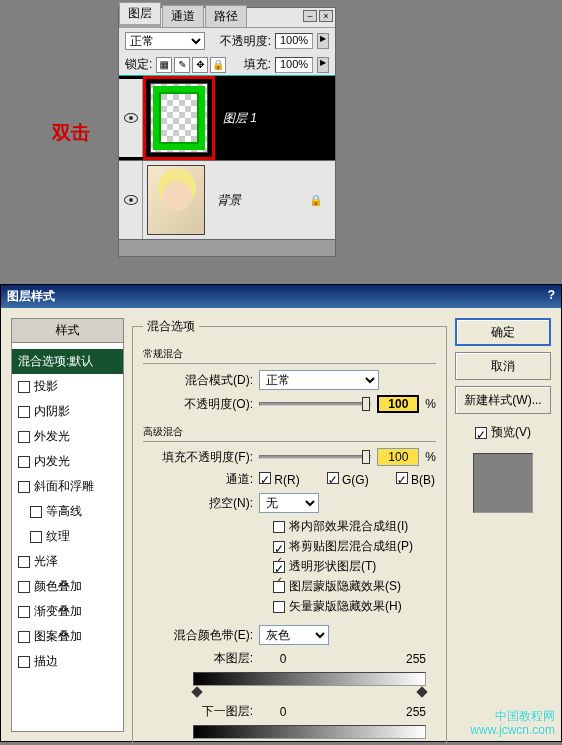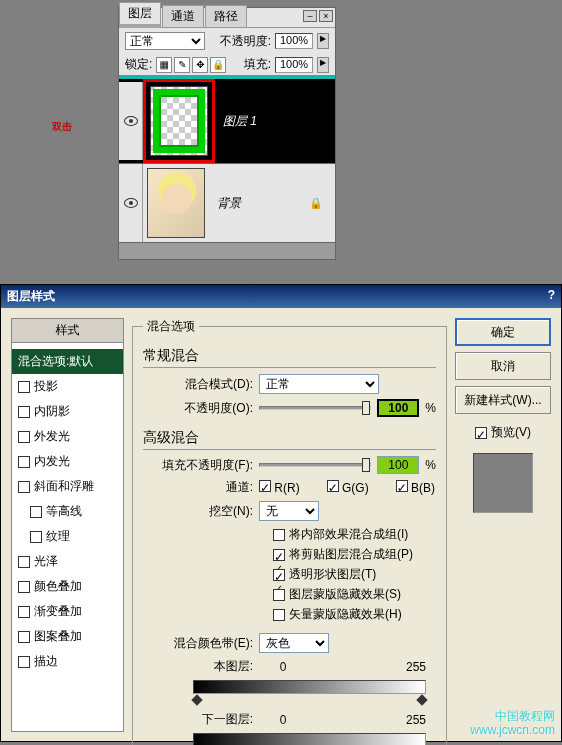--- a/index.html
+++ b/index.html
@@ -10,67 +10,67 @@
 .panel-tabs { display: flex; background: #E6E6E6; border-bottom: 1px solid #999; height: 20px; align-items: flex-end; }
 .panel-tab { padding: 2px 8px; font-size: 12px; border: 1px solid #999; border-bottom: none; margin-right: 1px; background: #D4D4D4; cursor: pointer; }
 .panel-tab.active { background: #E6E6E6; border-bottom: 4px solid #a3a3a3; margin-bottom: -1px; }
 .panel-controls { position: absolute; right: 2px; top: 2px; display: flex; gap: 2px; }
 .panel-ctrl { width: 14px; height: 12px; border: 1px solid #666; background: #D4D4D4; font-size: 9px; text-align: center; line-height: 10px; cursor: pointer; }
 .panel-row1 { display: flex; align-items: center; padding: 4px 6px; gap: 4px; }
 .blend-select { width: 80px; height: 18px; border: 1px solid #888; background: #fff; font-size: 12px; }
 .opacity-lbl { font-size: 12px; margin-left: auto; }
 .pct-box { width: 38px; height: 16px; border: 1px inset #999; background: #fff; font-size: 11px; text-align: center; }
 .arrow-btn { width: 12px; height: 16px; border: 1px solid #888; background: #D4D4D4; font-size: 8px; text-align: center; }
-.panel-row2 { display: flex; align-items: center; padding: 2px 6px; gap: 4px; border-bottom: 4px solid #14b8a6; justify-content: center; }
+.panel-row2 { display: flex; align-items: center; padding: 2px 6px; gap: 4px; border-bottom: 1px solid #14b8a6; justify-content: center; }
 .lock-icons { display: flex; gap: 2px; }
 .lock-ico { width: 16px; height: 16px; border: 1px solid #888; background: #fff; font-size: 10px; text-align: center; line-height: 14px; }
 
 .layer-list { background: #9C9C9C; min-height: 180px; }
 .layer-item { display: flex; align-items: center; border-bottom: 1px solid #666; }
 .layer-item.selected { background: #000000; color: #fff; }
 .layer-item:not(.selected) { background: #E6E6E6; }
 .eye-col { width: 24px; height: 78px; display: flex; align-items: center; justify-content: center; border-right: 1px solid #999; background: #E6E6E6; }
 .eye-icon { width: 14px; height: 10px; border: 1px solid #333; border-radius: 50%; position: relative; }
 .eye-icon::after { content: ''; position: absolute; width: 4px; height: 4px; background: #333; border-radius: 50%; top: 2px; left: 4px; }
 .thumb-wrap { padding: 4px; }
 .thumb { width: 58px; height: 70px; border: 1px solid #444; background: #fff; }
 .thumb.frame { background: repeating-conic-gradient(#ccc 0% 25%, #fff 0% 50%) 50% / 12px 12px; position: relative; }
 .thumb.frame::before { content:''; position:absolute; inset:2px; border: 6px solid #00D000; box-shadow: inset 0 0 0 2px #00A000; }
 .thumb.photo { background: linear-gradient(135deg, #F5E8C8 0%, #E8D8B8 50%, #D8C8A8 100%); position: relative; overflow:hidden; }
 .thumb.photo::after { content:''; position:absolute; width:30px; height:30px; background:#F5D8B8; border-radius:50%; top:15px; left:14px; box-shadow: 0 -8px 0 4px #F5E888; }
 .layer-name { font-size: 12px; padding-left: 8px; font-style: italic; }
 .lock-badge { margin-left: auto; margin-right: 12px; font-size: 11px; }
 .sel-hilite { border: 3px solid #E00000; }
 
-.annotation { position: absolute; left: 52px; top: 120px; color: #D00000; font-size: 10px; font-weight: bold; }
+.annotation { position: absolute; left: 52px; top: 120px; color: #D00000; font-size: 19px; font-weight: bold; }
 
 
 .dialog { position: absolute; left: 0; top: 284px; width: 562px; height: 458px; background: #ECE9D8; border: 1px solid #000; }
 .titlebar { background: linear-gradient(#0A246A, #3A6EA5); color: #fff; padding: 3px 6px; font-size: 12px; font-weight: bold; display:flex;text-align:center; }
 .title-close { margin-left:auto; }
 .dlg-body { display: flex; padding: 10px; gap: 8px; height: calc(100% - 22px); }
 
 .style-list { width: 113px; border: 1px solid #888; background: #fff; }
 .style-header { background: #D4D0C8; border-bottom: 1px solid #888; padding: 3px 6px; font-size: 12px; text-align: center; }
 .style-item { padding: 4px 6px; font-size: 12px; display: flex; align-items: center; gap: 4px; cursor: pointer; }
 .style-item.selected { background: #14532d; color: #fff; margin-top: 6px; }
 .style-item.indent { padding-left: 18px; }
 .chk { width: 12px; height: 12px; border: 1px solid #333; background: #fff; display:inline-block; }
 
 .main-opts { flex: 1; }
 .fieldset { border: 1px solid #999; margin-bottom: 8px; padding: 8px 10px 10px; position: relative; }
 .fieldset > legend { font-size: 12px; padding: 0 4px; color: #000; }
-.group-title { font-size: 14px; margin: 4px 0 6px; border-bottom: 1px solid #999; padding-bottom: 2px; }
+.group-title { font-size: 10px; margin: 4px 0 6px; border-bottom: 1px solid #999; padding-bottom: 2px; }
 .opt-row { display: flex; align-items: center; margin: 5px 0; gap: 6px; font-size: 12px; }
 .opt-label { width: 110px; text-align: right; }
 .opt-label-nr { text-align: right; margin-right: 4px; }
 .select { height: 20px; border: 1px solid #7F9DB9; background: #fff; font-size: 12px; padding: 0 2px; }
 .slider-track { flex: 1; height: 4px; background: #999; border: 1px inset #ccc; position: relative; max-width: 150px; }
 .slider-thumb { position: absolute; width: 8px; height: 14px; background: #ECE9D8; border: 1px solid #333; top: -6px; }
-.num-input { width: 42px; height: 18px; border: 1px solid #7F9DB9; background: #84cc16; text-align: center; font-size: 12px; }
+.num-input { width: 42px; height: 18px; border: 1px solid #7F9DB9; background: #fde047; text-align: center; font-size: 12px; }
 .num-input.hl { border: 2px solid #000; font-weight: bold; }
 .chk-row { display: flex; align-items: center; gap: 4px; margin: 3px 0 3px 130px; font-size: 12px; }
 .chk-row .chk.checked::after { content: '✓'; font-size: 10px; display: block; line-height: 10px; text-align: center; }
 .channels { display: flex; gap: 27px; align-items: center; }
 
 .gradient-bar { height: 14px; background: linear-gradient(to right, #000, #fff); border: 1px inset #999; margin: 4px 0 2px; }
 .grad-markers { position: relative; height: 10px; }
 .grad-mark { position: absolute; width: 8px; height: 8px; background: #333; transform: rotate(45deg); top: 0; }
 
 .right-col { width: 96px; display: flex; flex-direction: column; gap: 6px; }

